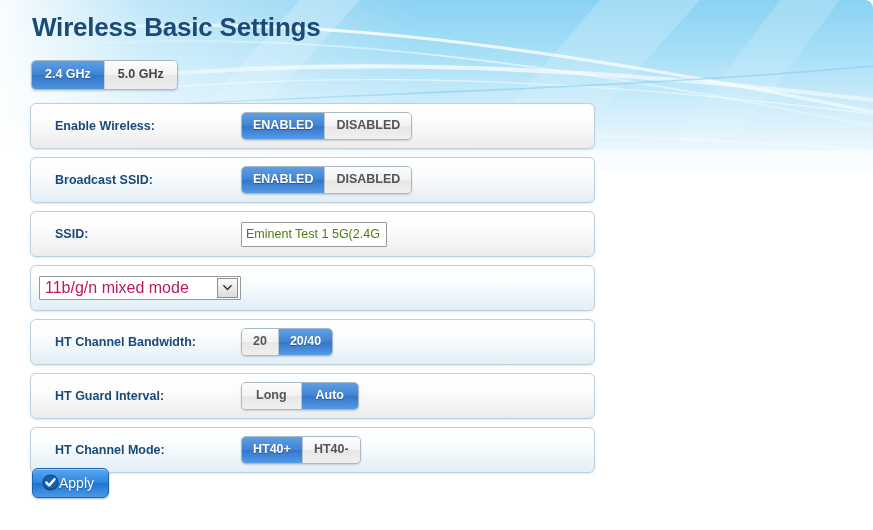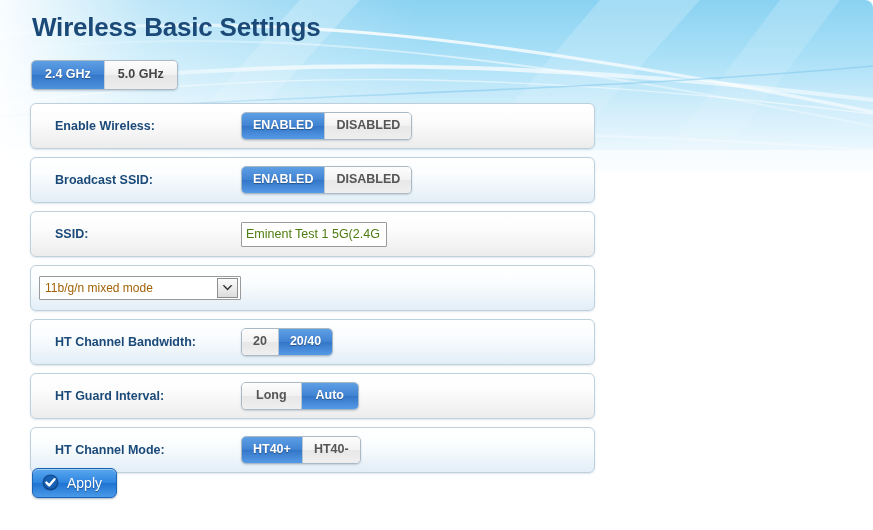--- a/index.html
+++ b/index.html
@@ -174,22 +174,22 @@
     width: 200px;
     height: 22px;
     border: 1px solid #9a9a9a;
     background: #ffffff;
     border-radius: 1px;
     cursor: pointer;
     box-sizing: content-box;
   }
   .select-value {
     flex: 1;
-    font-size: 12px;
-    color: #a16207;
+    font-size: 16px;
+    color: #be185d;
     padding-left: 5px;
     white-space: nowrap;
     overflow: hidden;
   }
   .select-arrow {
     width: 19px;
     height: 18px;
     margin-right: 2px;
     border: 1px solid #8e8e8e;
     background: linear-gradient(to bottom, #fbfbfb 0%, #ebebeb 55%, #dcdcdc 100%);
@@ -199,21 +199,21 @@
   }
   .select-arrow svg { display: block; }
 
   
   #apply-button {
     position: absolute;
     left: 18px;
     top: 468px;
     display: inline-flex;
     align-items: center;
-    gap: 8px;
+    gap: 0;
     padding: 5px 14px 6px 9px;
     border: 1px solid #1d63b4;
     border-radius: 6px;
     background: linear-gradient(to bottom, #59a6ef 0%, #2f87e0 48%, #1f74d2 52%, #4a9ae9 100%);
     box-shadow: 0 1px 2px rgba(40,70,110,0.40), inset 0 1px 0 rgba(255,255,255,0.45);
     cursor: pointer;
     user-select: none;
   }
   #apply-label {
     font-size: 14px;

